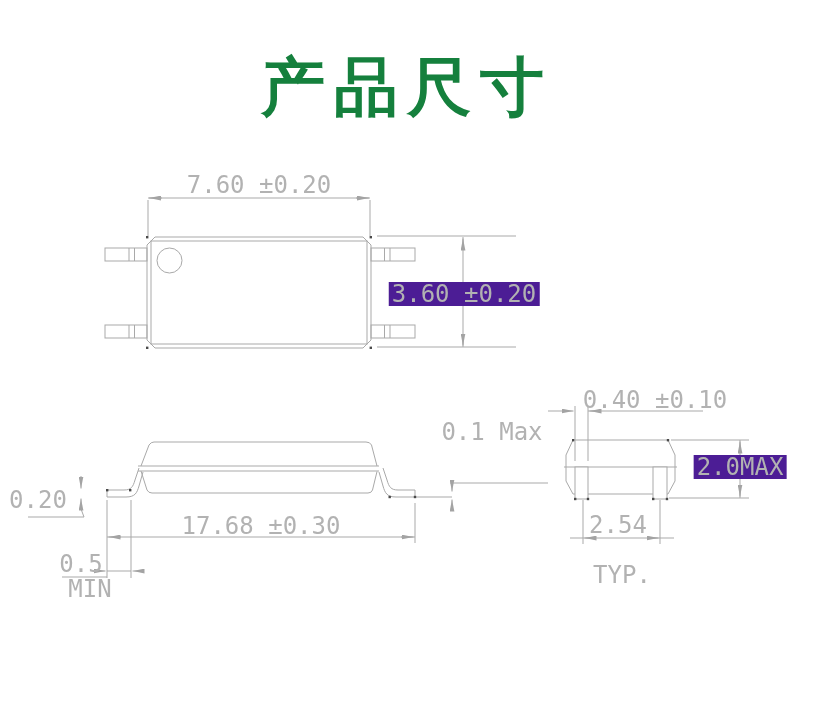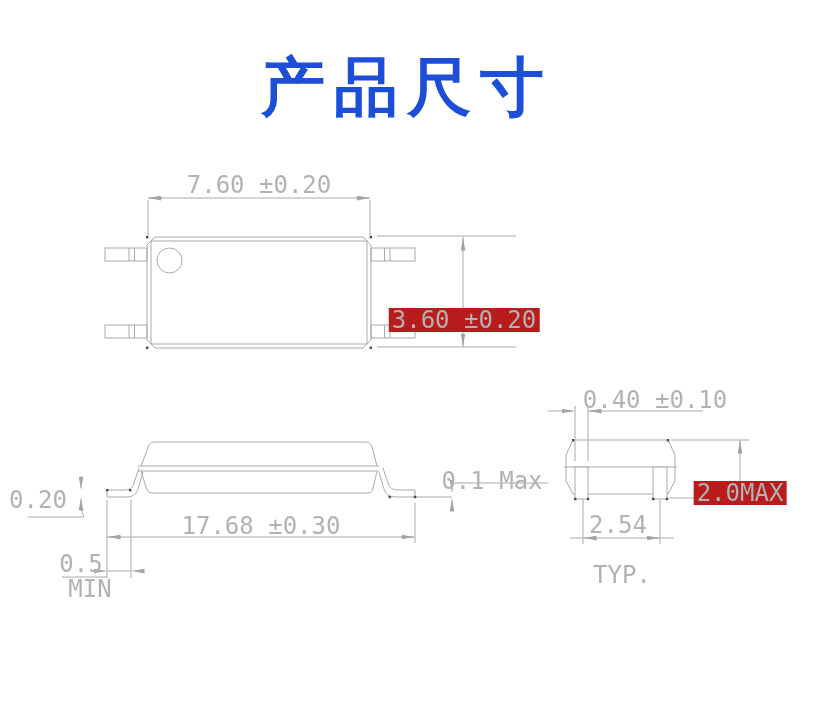--- a/index.html
+++ b/index.html
@@ -3,29 +3,29 @@
 <meta charset="utf-8">
 <style>
   html,body{margin:0;padding:0;}
   body{
     width:821px;height:715px;position:relative;background:#ffffff;
     overflow:hidden;font-family:"DejaVu Sans Mono","Liberation Mono",monospace;
   }
   .page-title{
     position:absolute;left:407px;top:87px;transform:translate(-50%,-50%);
     font-family:"DejaVu Sans","Liberation Sans",sans-serif;
-    font-size:64px;font-weight:bold;letter-spacing:9px;color:#1d4ed8;
+    font-size:64px;font-weight:bold;letter-spacing:9px;color:#15803d;
     white-space:nowrap;line-height:1;
   }
   .dim{
     position:absolute;transform:translate(-50%,-50%);
     color:#b2b2b2;font-size:24px;line-height:1;white-space:nowrap;
     letter-spacing:0px;
   }
-  .dim.on-line{background:#b91c1c;padding:0 3px;margin-top:26px;}
+  .dim.on-line{background:#4c1d95;padding:0 3px;}
   svg{position:absolute;left:0;top:0;}
   .ln{stroke:#a9a9a9;stroke-width:1;fill:none;}
   .fillwhite{fill:#ffffff;stroke:#a9a9a9;stroke-width:1;}
   .dot{fill:#4a4a4a;stroke:none;}
 </style>
 </head>
 <body>
 
 <svg width="821" height="715" viewBox="0 0 821 715">
   <defs>
@@ -180,21 +180,21 @@
 <div class="dim on-line" style="left:464px;top:294px;">3.60 ±0.20</div>
 
 <div class="dim" style="left:38px;top:500px;">0.20</div>
 
 <div class="dim" style="left:261px;top:526px;">17.68 ±0.30</div>
 
 <div class="dim" style="left:81px;top:564px;">0.5</div>
 
 <div class="dim" style="left:90px;top:589px;">MIN</div>
 
-<div class="dim" style="left:492px;top:481px;">0.1 Max</div>
+<div class="dim" style="left:492px;top:432px;">0.1 Max</div>
 
 <div class="dim" style="left:655px;top:400px;">0.40 ±0.10</div>
 
 <div class="dim on-line" style="left:740px;top:467px;">2.0MAX</div>
 
 <div class="dim" style="left:618px;top:525px;text-align:center;">2.54</div>
 
 <div class="dim" style="left:622px;top:575px;">TYP.</div>
 
 </body></html>

